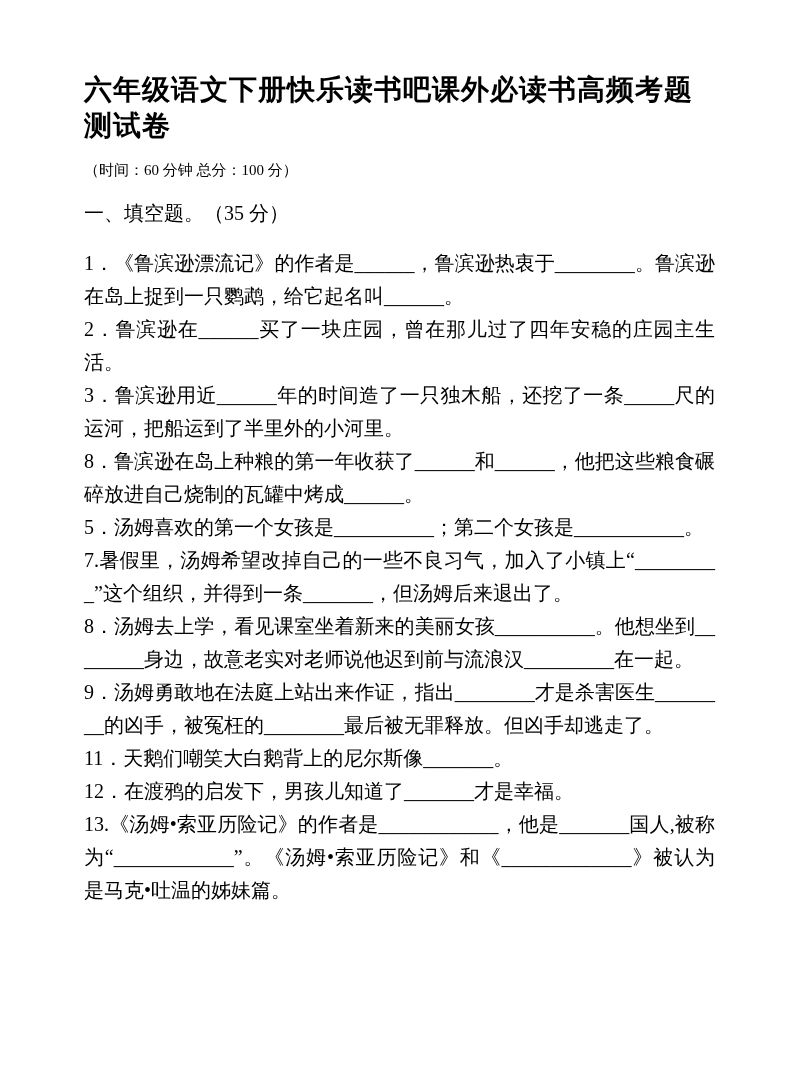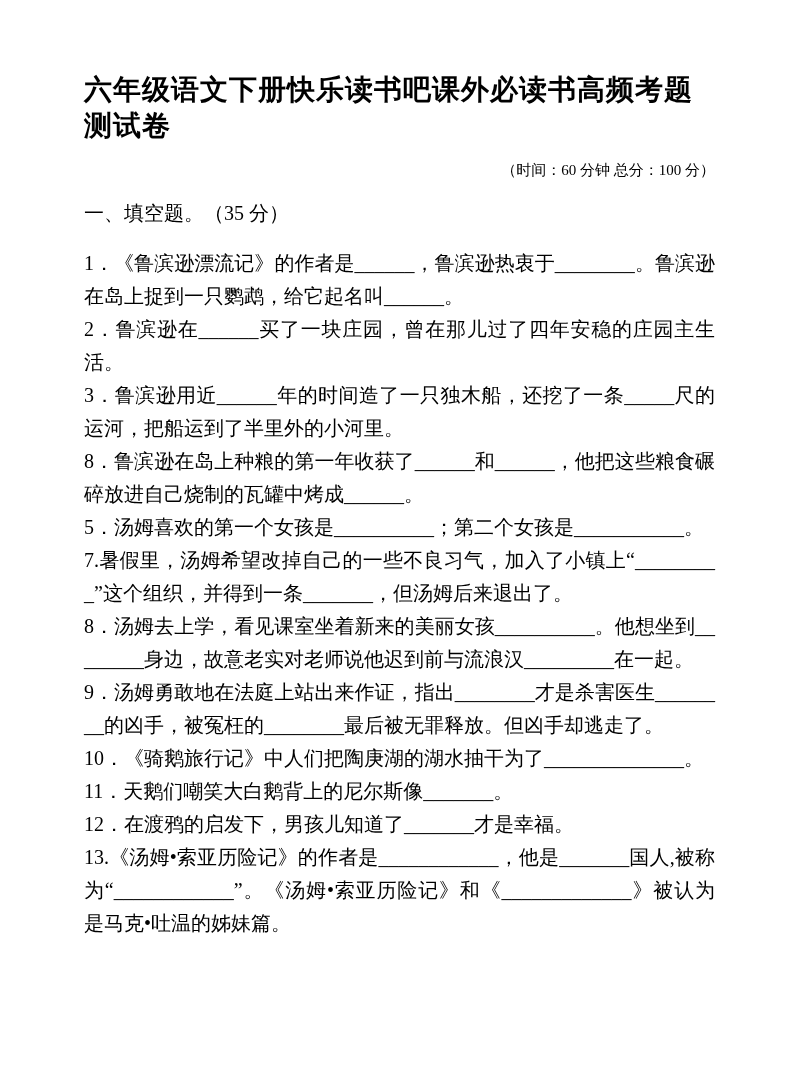--- a/index.html
+++ b/index.html
@@ -24,21 +24,21 @@
   .doc-title {
     margin: 0;
     text-align: left;
     font-size: 28px;
     font-weight: bold;
     line-height: 36px;
     letter-spacing: 1px;
   }
   .exam-info {
     margin: 16px 0 0 0;
-    text-align: right;
+    text-align: left;
     font-size: 15px;
     line-height: 20px;
   }
   .section-heading {
     margin: 17px 0 0 0;
     font-size: 20px;
     font-weight: normal;
     line-height: 33px;
   }
   .questions {
@@ -68,19 +68,18 @@
 
   <div class="questions">
     <p class="question">1．《鲁滨逊漂流记》的作者是______，鲁滨逊热衷于________。鲁滨逊在岛上捉到一只鹦鹉，给它起名叫______。</p>
     <p class="question">2．鲁滨逊在______买了一块庄园，曾在那儿过了四年安稳的庄园主生活。</p>
     <p class="question">3．鲁滨逊用近______年的时间造了一只独木船，还挖了一条_____尺的运河，把船运到了半里外的小河里。</p>
     <p class="question">8．鲁滨逊在岛上种粮的第一年收获了______和______，他把这些粮食碾碎放进自己烧制的瓦罐中烤成______。</p>
     <p class="question">5．汤姆喜欢的第一个女孩是__________；第二个女孩是___________。</p>
     <p class="question">7.暑假里，汤姆希望改掉自己的一些不良习气，加入了小镇上“_________”这个组织，并得到一条_______，但汤姆后来退出了。</p>
     <p class="question">8．汤姆去上学，看见课室坐着新来的美丽女孩__________。他想坐到________身边，故意老实对老师说他迟到前与流浪汉_________在一起。</p>
     <p class="question">9．汤姆勇敢地在法庭上站出来作证，指出________才是杀害医生________的凶手，被冤枉的________最后被无罪释放。但凶手却逃走了。</p>
-    <p class="question">10．《骑鹅旅行记》中人们把陶庚湖的湖水抽干为了______________。</p>
     <p class="question">11．天鹅们嘲笑大白鹅背上的尼尔斯像_______。</p>
     <p class="question">12．在渡鸦的启发下，男孩儿知道了_______才是幸福。</p>
     <p class="question">13.《汤姆•索亚历险记》的作者是____________，他是_______国人,被称为“____________”。《汤姆•索亚历险记》和《_____________》被认为是马克•吐温的姊妹篇。</p>
   </div>
 
 </div>
 
 </body></html>

